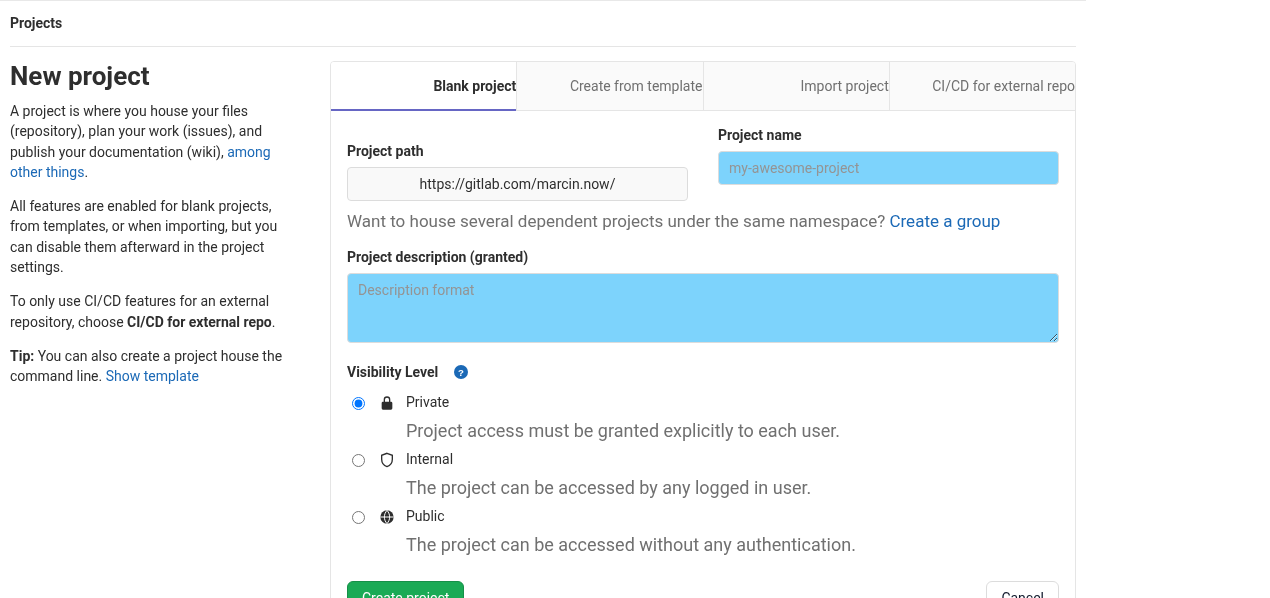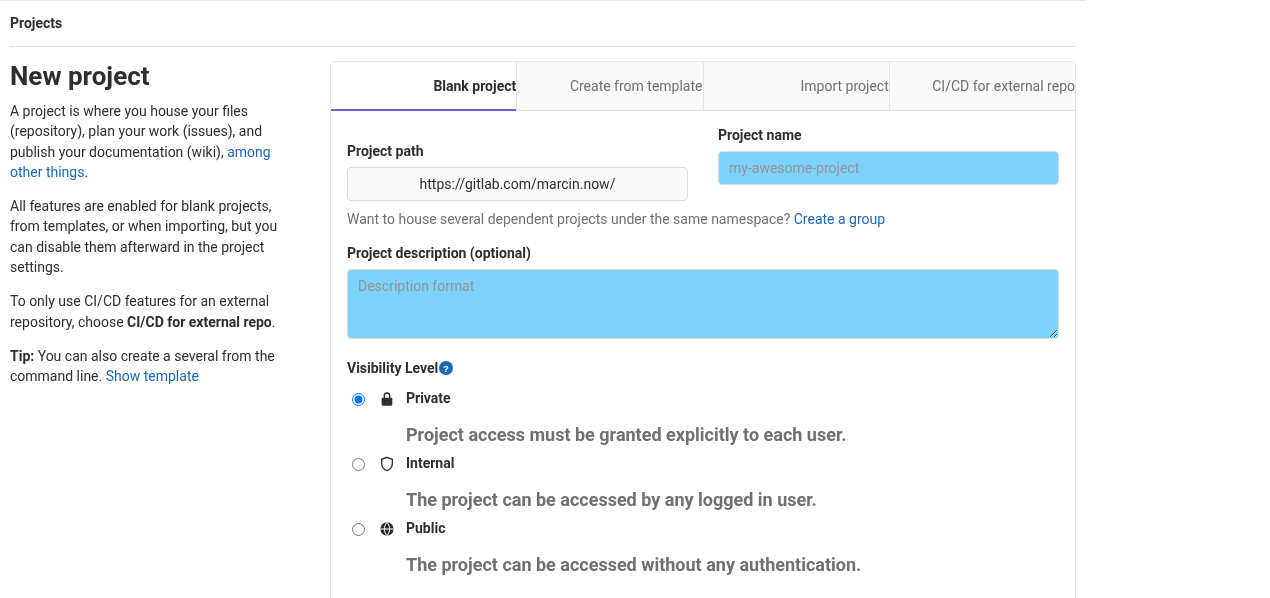--- a/index.html
+++ b/index.html
@@ -114,30 +114,30 @@
     background: #f9f9f9;
     border: 1px solid #dcdcdc;
     border-radius: 4px;
     padding: 8px 0;
     text-align: center;
     color: #2e2e2e;
   }
   .hint {
     color: #707070;
     margin: 10px 0 18px 0;
-    font-size: 14px;
+    font-size: 17px;
   }
   .textarea-input {
     min-height: 70px;
     resize: vertical;
   }
   .vis-label-row {
     display: flex;
     align-items: center;
-    gap: 1px;
+    gap: 16px;
     margin-top: 18px;
     margin-bottom: 14px;
   }
   .help-icon {
     width: 14px; height: 14px;
     display: inline-flex;
     align-items: center; justify-content: center;
     color: #1b69b6;
   }
   .radio-list { display: flex; flex-direction: column; gap: 10px; }
@@ -150,21 +150,21 @@
     margin-top: 3px;
     flex-shrink: 0;
   }
   .radio-icon {
     width: 18px;
     display: flex;
     justify-content: center;
     margin-top: 1px;
     flex-shrink: 0;
   }
-  .radio-text { display: flex; flex-direction: column; gap: 18px; font-weight: bold; }
+  .radio-text { display: flex; flex-direction: column; gap: 10px; }
   .radio-title { font-size: 14px; color: #2e2e2e; }
   .radio-desc { font-size: 18px; color: #707070; }
   .footer {
     display: flex;
     justify-content: space-between;
     align-items: center;
     margin-top: 26px;
   }
   .btn {
     border-radius: 6px;
@@ -196,21 +196,21 @@
     <aside class="sidebar">
       <h1>New project</h1>
       <p>
         <span>A project is where you house your files (repository), plan your work (issues), and publish your documentation (wiki), </span><a href="#" class="linkish">among other things</a><span>.</span>
       </p>
       <p>All features are enabled for blank projects, from templates, or when importing, but you can disable them afterward in the project settings.</p>
       <p>
         <span>To only use CI/CD features for an external repository, choose </span><strong>CI/CD for external repo</strong><span>.</span>
       </p>
       <p>
-        <strong>Tip:</strong><span> You can also create a several from the command line. </span><a href="#" class="linkish">Show template</a>
+        <strong>Tip:</strong><span> You can also create a project house the command line. </span><a href="#" class="linkish">Show template</a>
       </p>
     </aside>
 
     <main class="main">
       <div class="tabs-box">
         <div class="tabs">
           <div class="tab active">Blank project</div>
           <div class="tab">Create from template</div>
           <div class="tab">Import project</div>
           <div class="tab">CI/CD for external repo</div>
@@ -225,21 +225,21 @@
             <div class="col name">
               <label class="fieldlabel">Project name</label>
               <input type="text" class="text-input" placeholder="my-awesome-project" style="">
             </div>
           </div>
 
           <div class="hint">
             <span>Want to house several dependent projects under the same namespace? </span><a href="#" class="linkish">Create a group</a>
           </div>
 
-          <label class="fieldlabel">Project description (optional)</label>
+          <label class="fieldlabel">Project description (granted)</label>
           <textarea class="textarea-input" placeholder="Description format" style=""></textarea>
 
           <div class="vis-label-row">
             <label class="fieldlabel" style="margin:0">Visibility Level</label>
             <span class="help-icon">
               <svg viewBox="0 0 16 16" width="14" height="14" fill="currentColor">
                   <circle cx="8" cy="8" r="8"></circle>
                   <text x="8" y="12" text-anchor="middle" font-size="11" fill="#fff" font-family="Arial" font-weight="bold">?</text>
                 </svg>
             </span>

